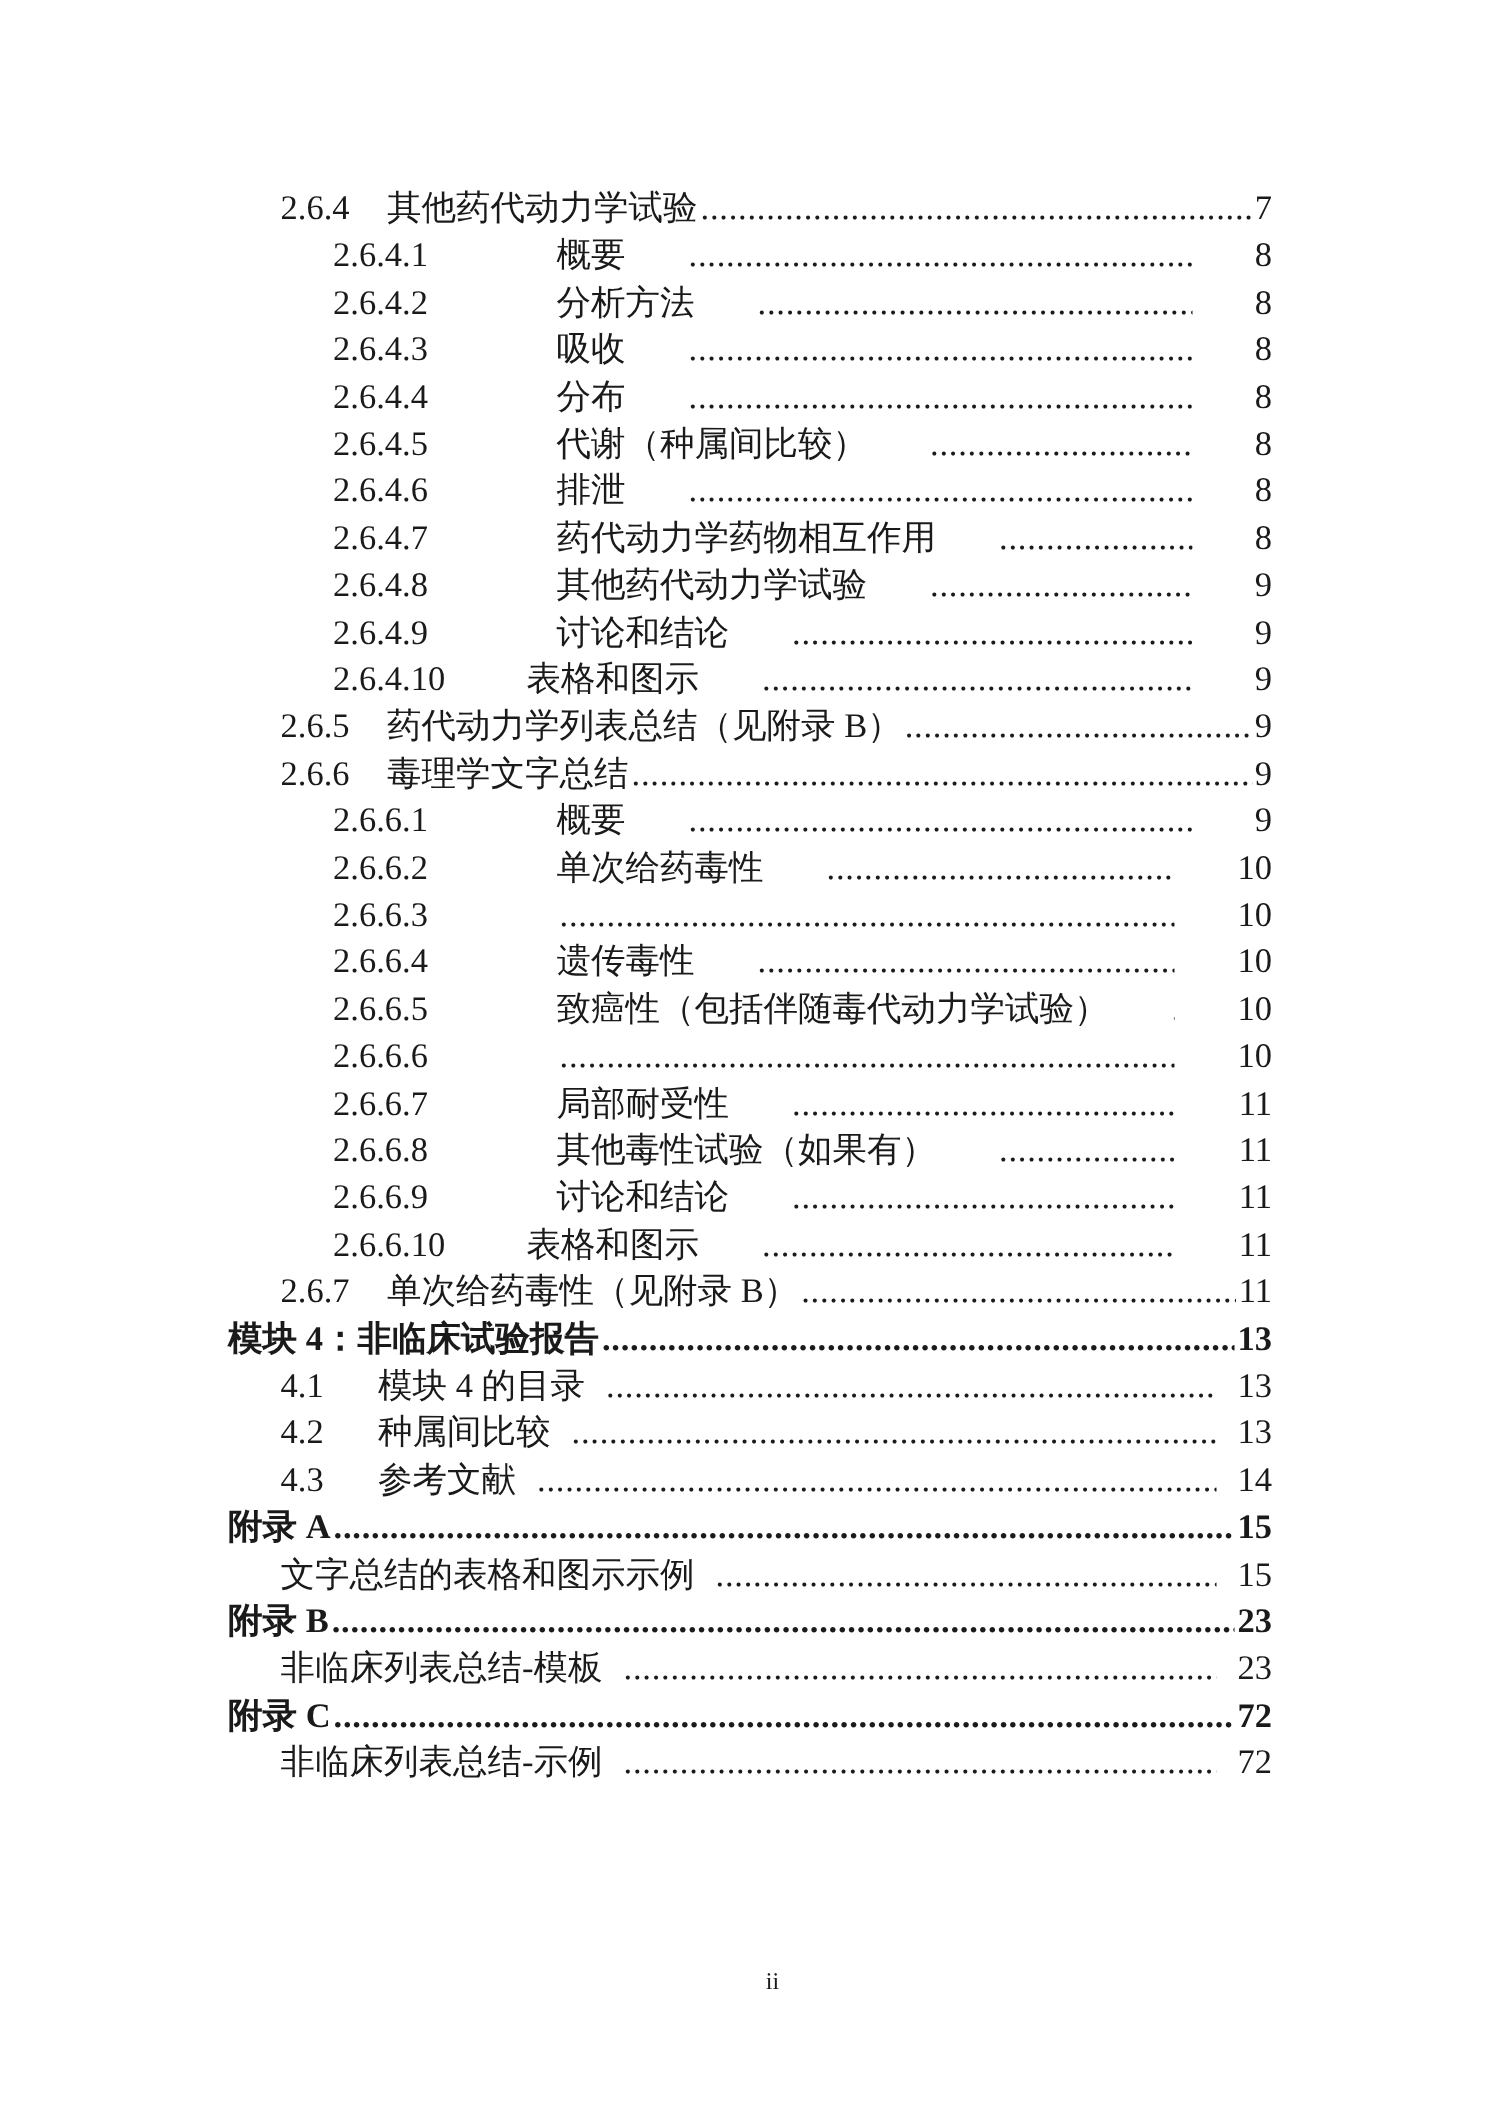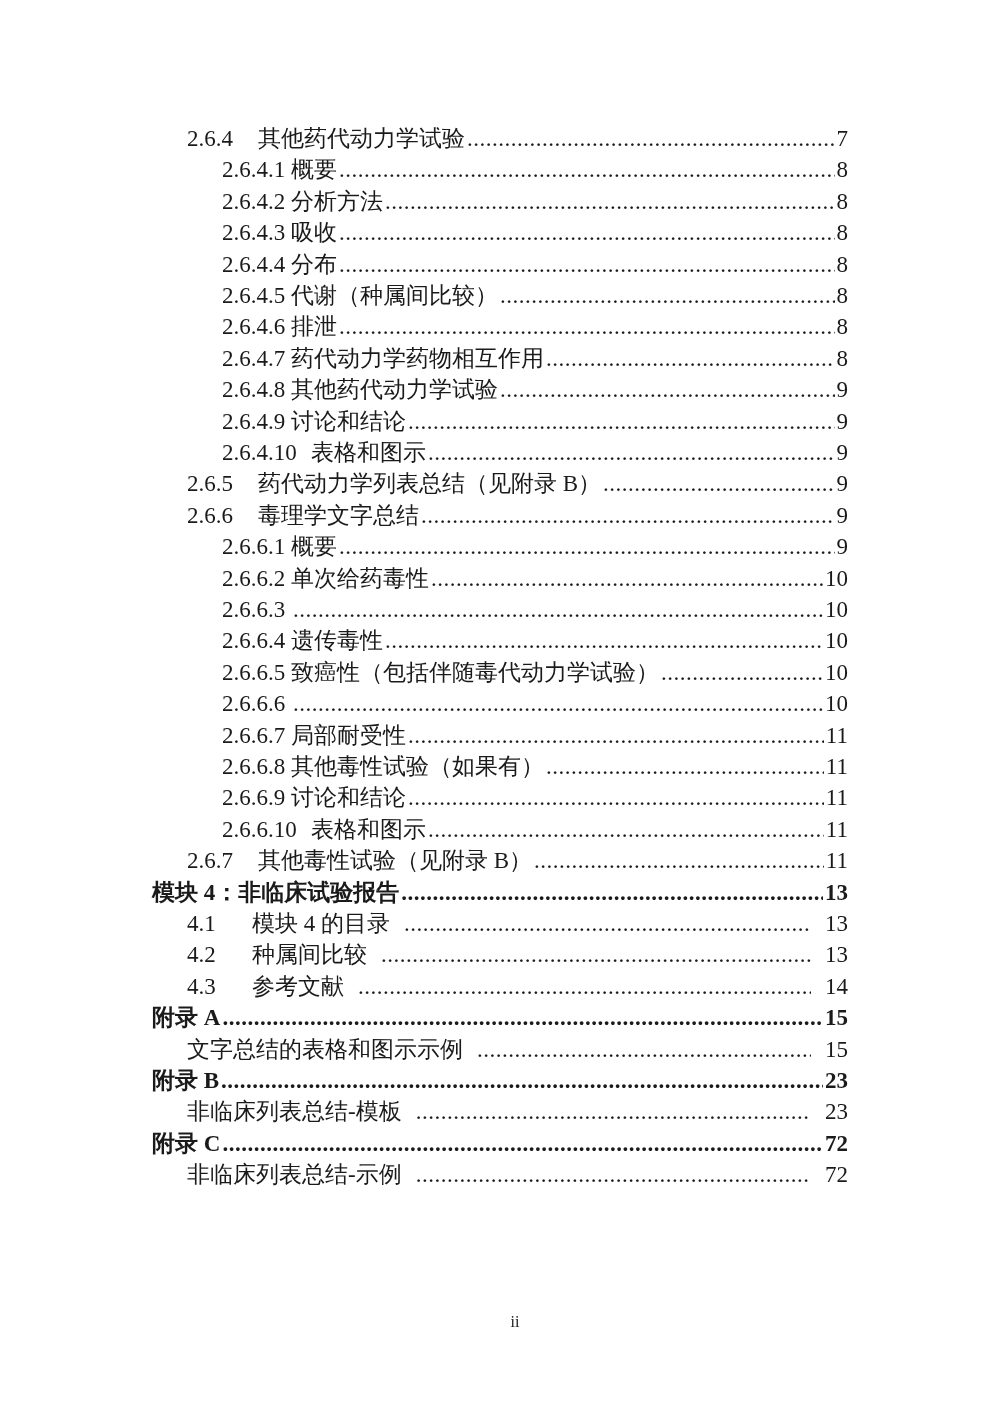--- a/index.html
+++ b/index.html
@@ -10,21 +10,21 @@
          font-size: 23px; line-height: 20px; white-space: nowrap; }
   .row .num { display: inline-block; }
   .row .title { display: inline-block; }
   .row .leader { flex: 1; overflow: hidden; margin: 0 2px; position: relative; height: 20px; }
   .row .leader::after { content: "................................................................................................................................................................................................................................................................................................";
          position: absolute; left: 0; bottom: 0; letter-spacing: 0.5px; }
   .row .page { text-align: right; }
   .row.bold { font-weight: bold; }
   .row.lvl3 { left: 187px; right: 152px; }
   .row.lvl3 .num { width: 71px; }
-  .row.lvl4 { left: 222px; right: 152px; }
+  .row.lvl4 { left: 222px; right: 152px; gap: 40px; }
   .row.lvl4 .num.wide { width: 89px; }
   .row.lvl1 { left: 152px; right: 152px; }
   .row.lvl2 { left: 187px; right: 152px; gap: 12px; }
   .row.lvl2 .num { width: 53px; }
   .footer { position: absolute; top: 1313px; left: 0; width: 1000px; text-align: center;
             font-size: 16px; padding-left: 15px; }
 </style>
 </head>
 <body>
 
@@ -96,21 +96,21 @@
 
   <div class="row lvl4" style="top:690.8px">
       <span class="num wide">2.6.6.10</span>
       <span class="title">表格和图示</span>
       <span class="leader"></span>
       <span class="page">11</span>
     </div>
 
   <div class="row lvl3" style="top:722.2px">
       <span class="num">2.6.7</span>
-      <span class="title">其他毒性试验（见附录 B）</span>
+      <span class="title">单次给药毒性（见附录 B）</span>
       <span class="leader"></span>
       <span class="page">11</span>
     </div>
 
   <div class="row lvl1 bold" style="top:753.6px">
       <span class="title">模块 4：非临床试验报告</span>
       <span class="leader"></span>
       <span class="page">13</span>
     </div>
 

